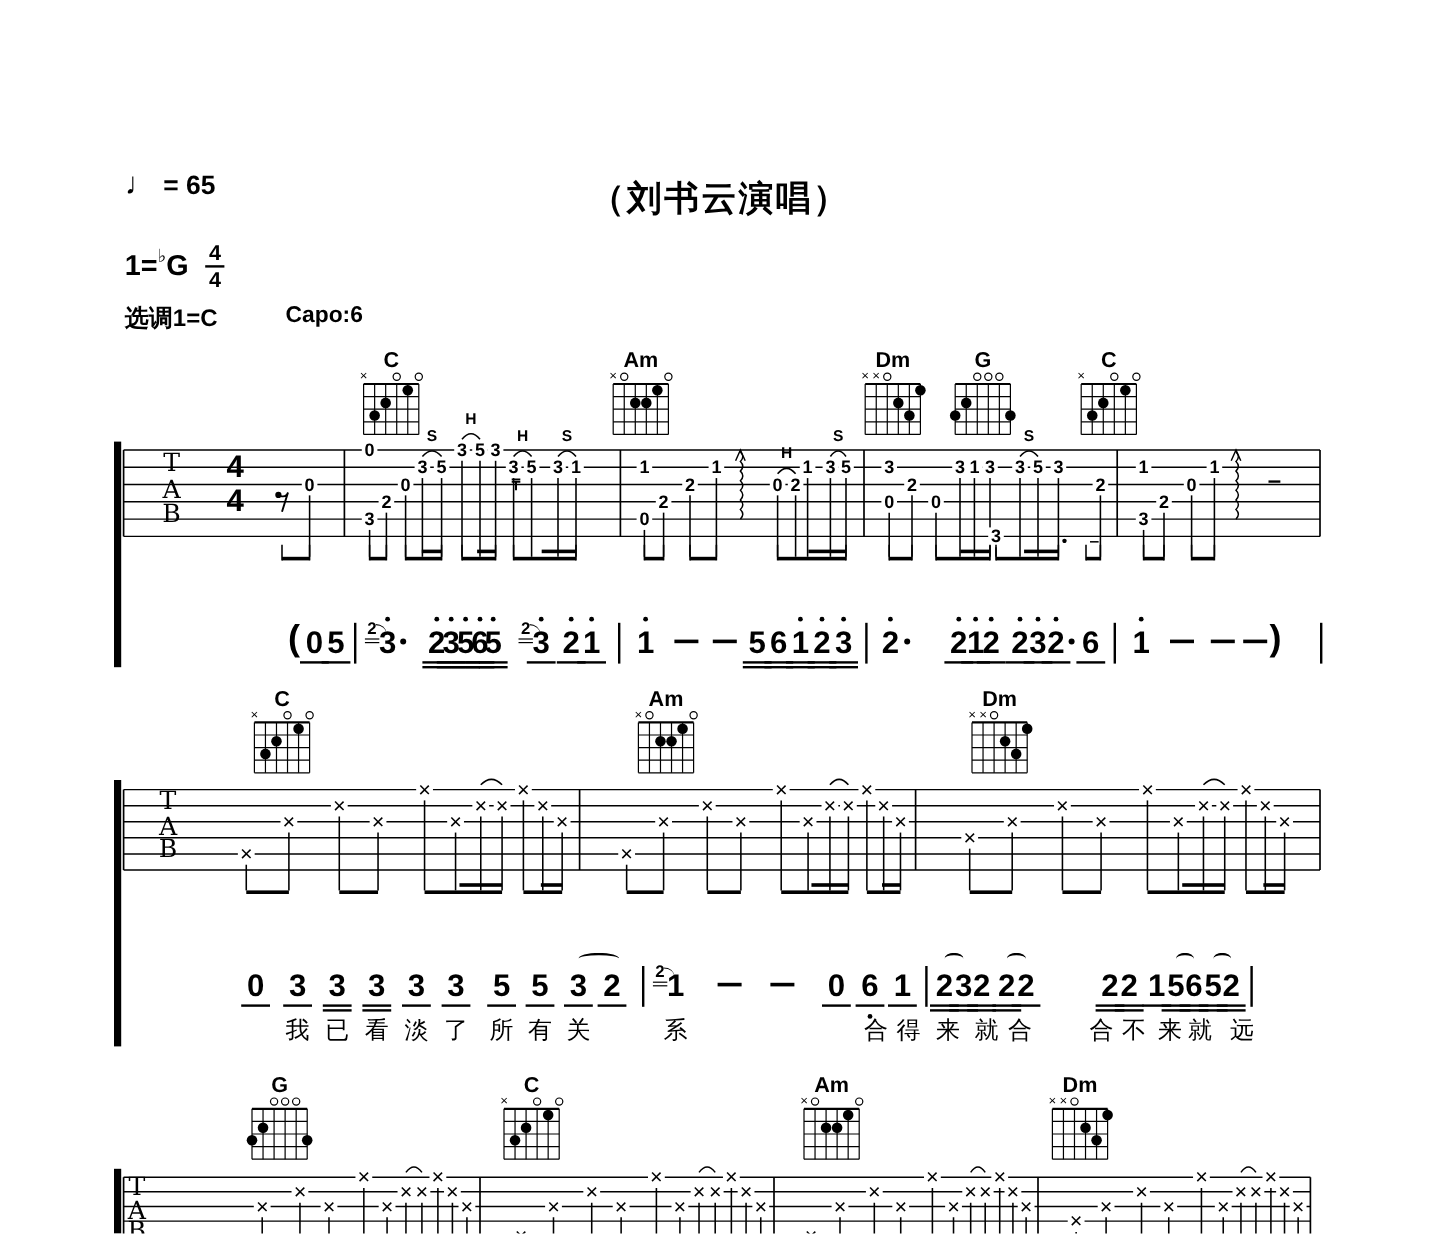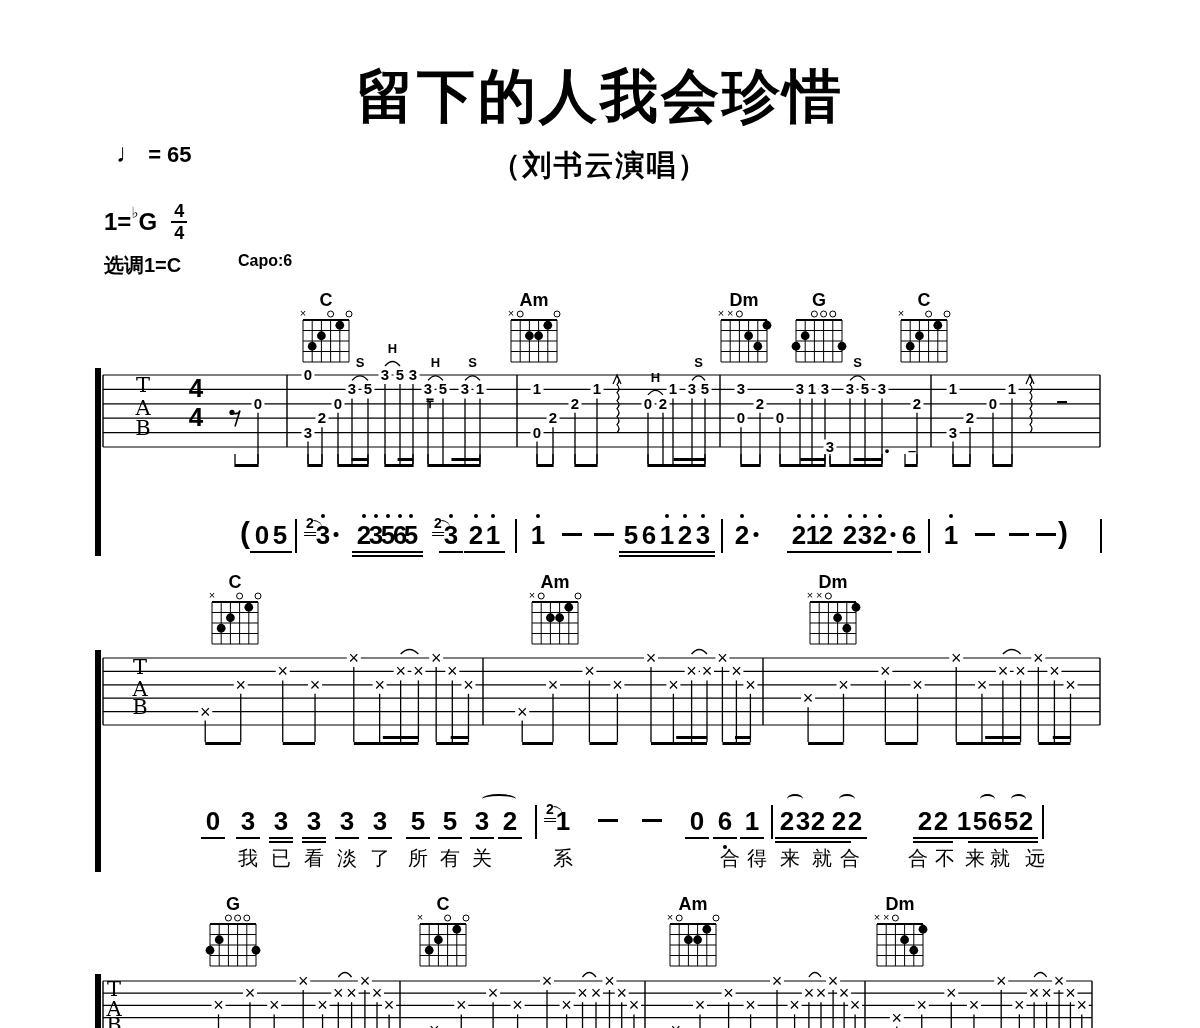--- a/index.html
+++ b/index.html
@@ -2,29 +2,29 @@
 <html><head>
 <meta charset="utf-8">
 <style>
   html,body{margin:0;padding:0;background:#fff;}
   body{width:1200px;height:1028px;position:relative;overflow:hidden;
        font-family:"Liberation Sans","DejaVu Sans",sans-serif;color:#000;}
   #page{position:absolute;inset:0;}
   .abs{position:absolute;}
   #title{left:0;right:0;top:58px;text-align:center;font-size:58px;font-weight:900;letter-spacing:3px;}
   #subtitle{left:0;right:0;top:146px;text-align:center;font-size:29px;font-weight:700;letter-spacing:2px;}
-  #tempo{left:104px;top:138px;font-size:22px;font-weight:700;margin-left:12px;}
+  #tempo{left:104px;top:138px;font-size:22px;font-weight:700;}
   #tempo .n{font-size:26px;}
   #keyrow{left:104px;top:202px;font-size:24px;font-weight:700;display:flex;align-items:center;}
   #keyrow .flat{font-size:15px;vertical-align:super;position:relative;top:-9px;}
   .frac{display:inline-block;margin-left:14px;text-align:center;line-height:1;font-size:18px;font-weight:700;}
   .frac .fx{display:block;padding:0 3px;}
   .frac .bar{display:block;height:2px;background:#000;margin:1px 0;}
   #transpose{left:104px;top:252px;font-size:20px;font-weight:700;}
-  #capo{left:238px;top:252px;font-size:16px;font-weight:700;}
+  #capo{left:238px;top:252px;font-size:19px;font-weight:700;}
   #credits{right:95px;top:196px;text-align:left;font-size:20px;font-weight:700;line-height:28px;}
   svg text{user-select:none;}
   
   .jp-tok{position:absolute;transform:translateX(-50%);text-align:center;
           font-size:26px;font-weight:700;line-height:1;width:20px;}
   .jp-tok .bar1,.jp-tok .bar2{position:absolute;left:-2px;right:-2px;height:2px;background:#000;}
   .jp-tok .bar1{bottom:-5px;} .jp-tok .bar2{bottom:-9px;}
   .jp-tok .dhi{position:absolute;left:50%;top:-8px;width:4px;height:4px;border-radius:50%;
                background:#000;transform:translateX(-50%);}
   .jp-tok .dlo{position:absolute;left:50%;bottom:-15px;width:4px;height:4px;border-radius:50%;
@@ -38,21 +38,20 @@
   .jp-grace .bar2{position:absolute;left:-2px;right:-2px;bottom:-6px;height:1.4px;background:#000;}
   .jp-grace .tail{position:absolute;left:90%;top:4px;width:9px;height:7px;
                   border-top:1.6px solid #000;border-radius:0 100% 0 0;}
   .jp-arc{position:absolute;height:8px;border-top:2px solid #000;border-radius:50% 50% 0 0;transform:translateY(-14px);}
   .lyr{position:absolute;transform:translateX(-50%);font-size:20px;font-weight:500;white-space:nowrap;}
 </style>
 </head>
 <body>
 
 <div id="page">
-  <div id="title" class="abs">留下的人我会珍惜</div>
   <div id="subtitle" class="abs">（刘书云演唱）</div>
 
   <div id="tempo" class="abs">
     <span class="n">♩</span>
     <span>= 65</span>
   </div>
 
   <div id="keyrow" class="abs">
     <span>1=</span>
       <span class="flat">♭</span>

